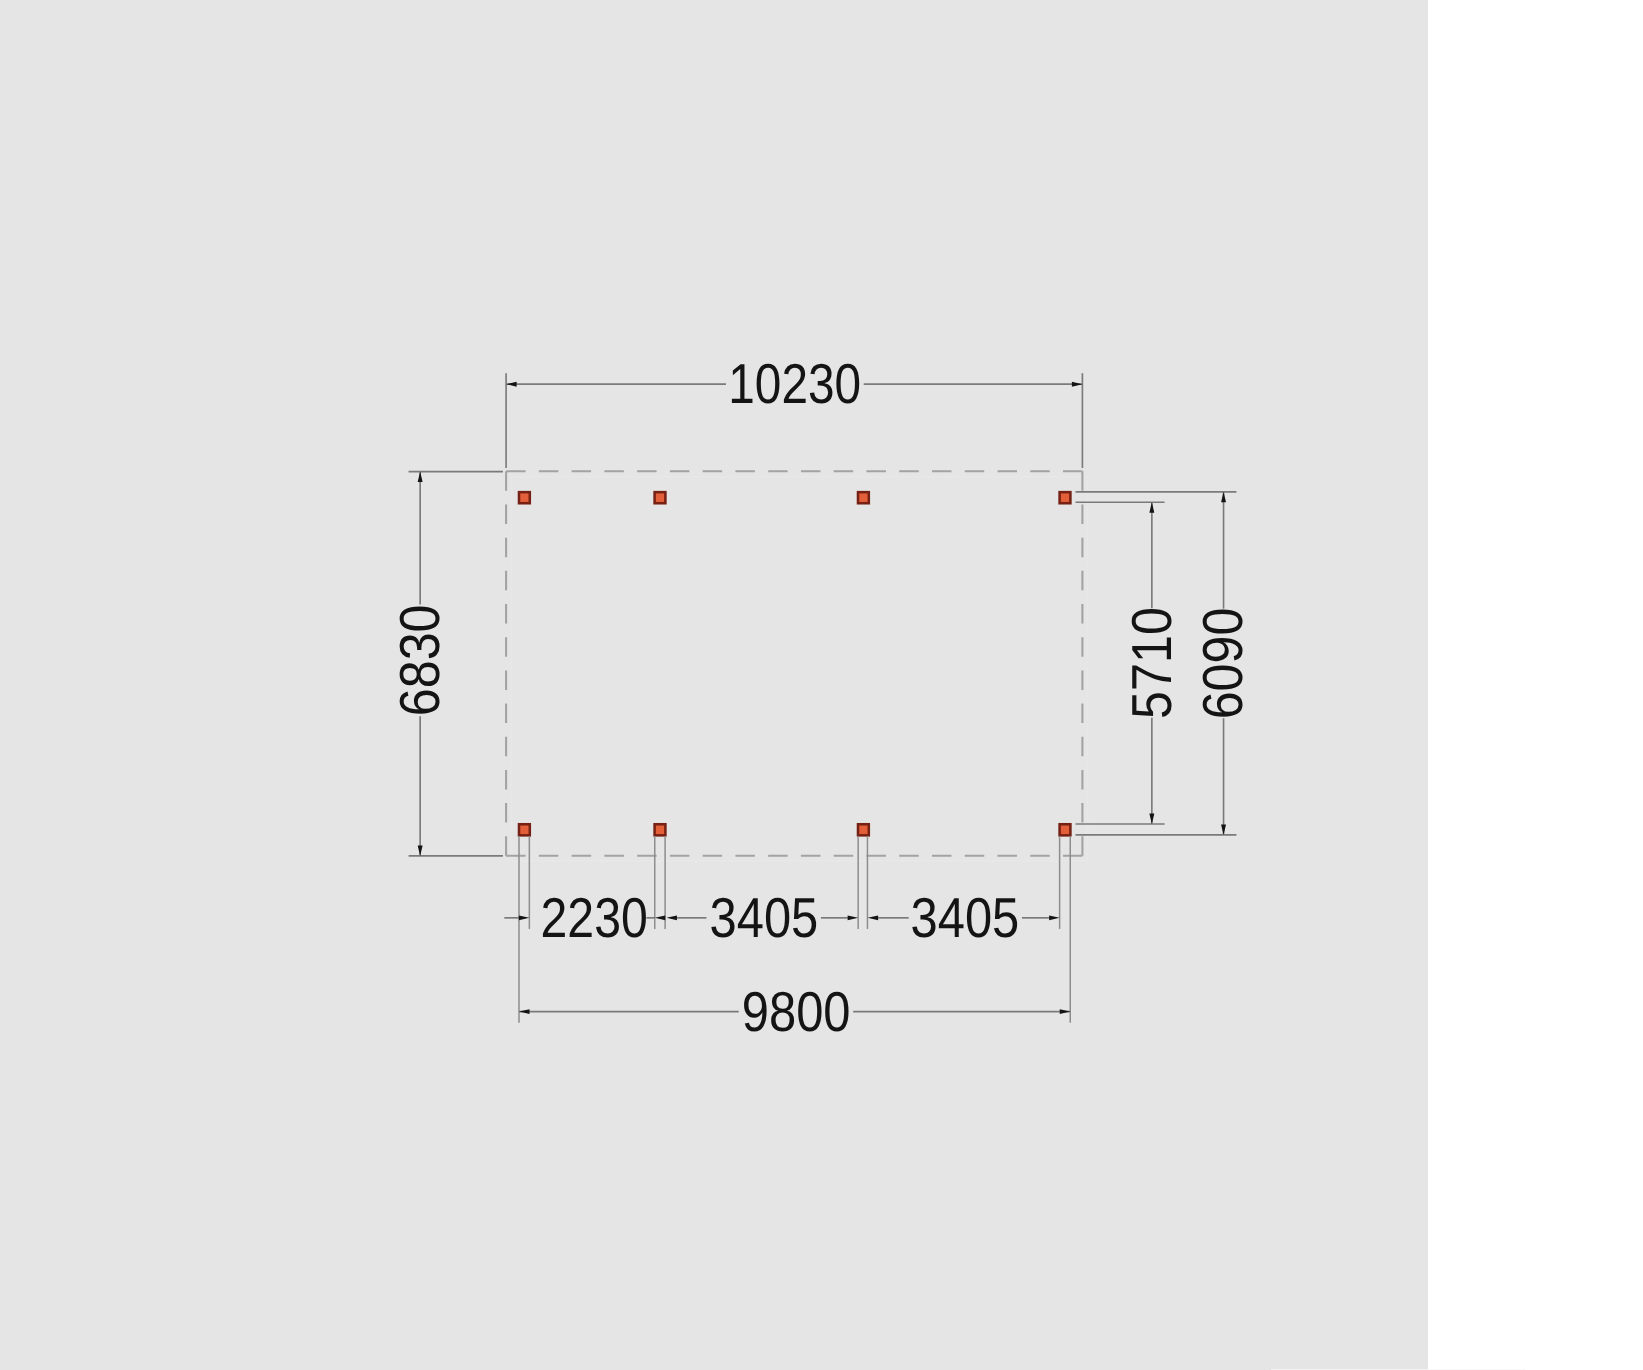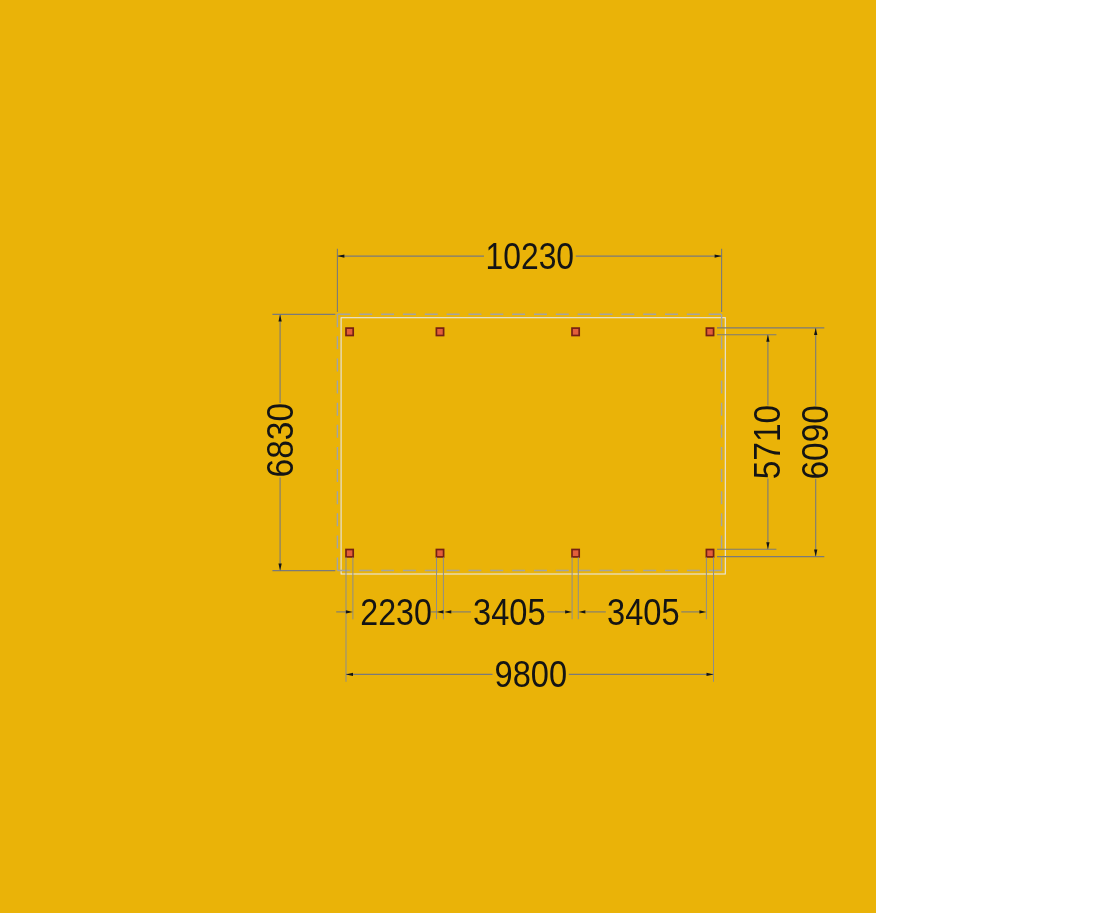--- a/index.html
+++ b/index.html
@@ -1,16 +1,16 @@
 <!DOCTYPE html>
 <html><head>
 <meta charset="utf-8">
 <style>
   html,body{margin:0;padding:0;background:#ffffff;}
-  .page{position:relative;width:876px;height:913px;background:#eab308;overflow:hidden;}
+  .page{position:relative;width:952px;height:913px;background:#e5e5e5;overflow:hidden;}
   svg{display:block;}
   text{font-family:"Liberation Sans", sans-serif;font-size:37.6px;fill:#141414;}
 </style>
 </head>
 <body>
 
 <div class="page">
 <svg width="1095" height="913" viewBox="0 0 1095 913">
 
 <rect x="341.1" y="317.7" width="384.2" height="256.3" fill="none" stroke="#e7e7e7" stroke-width="1.1"></rect>

